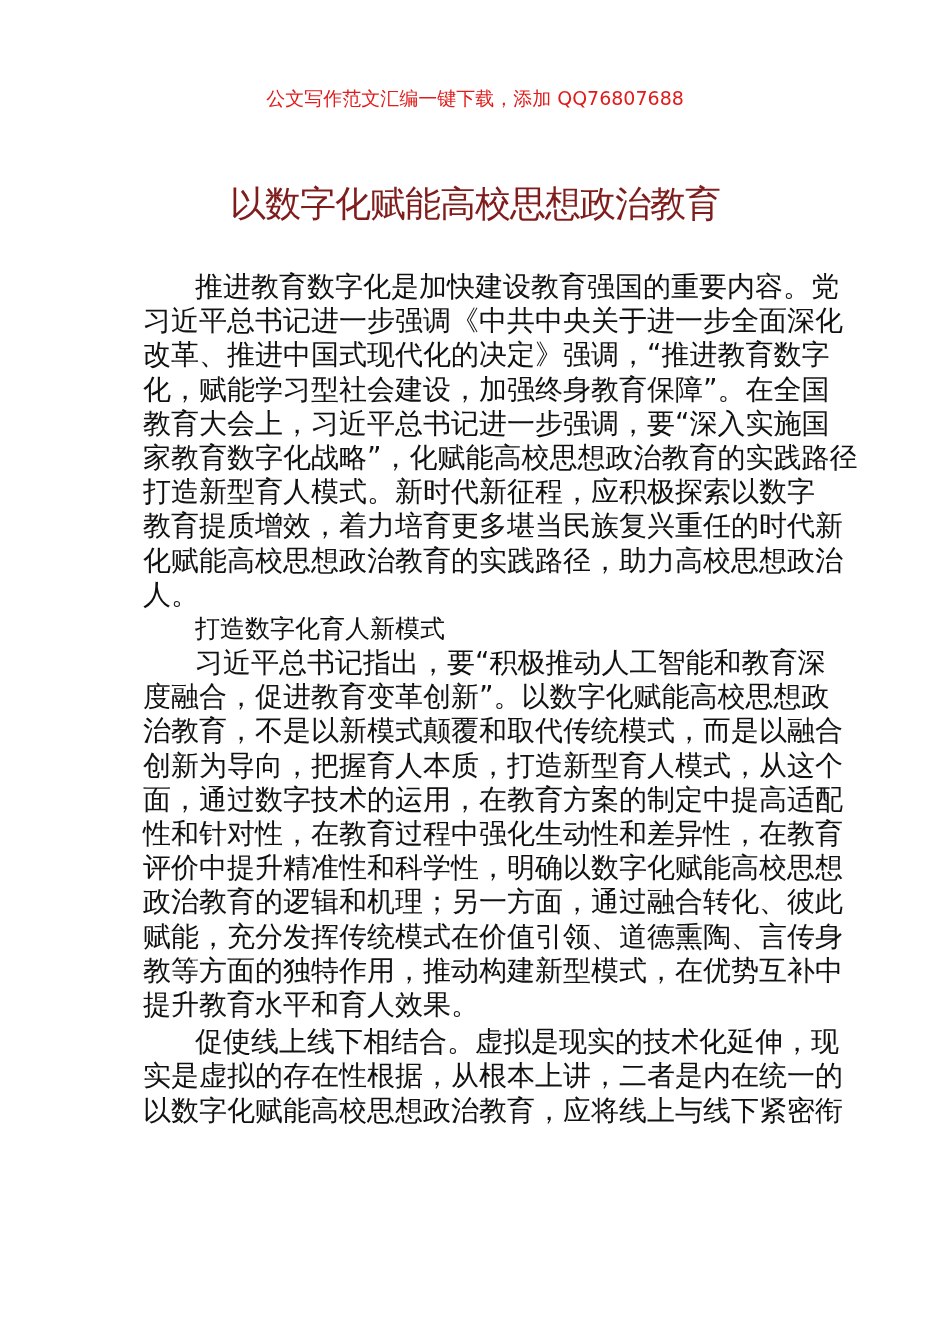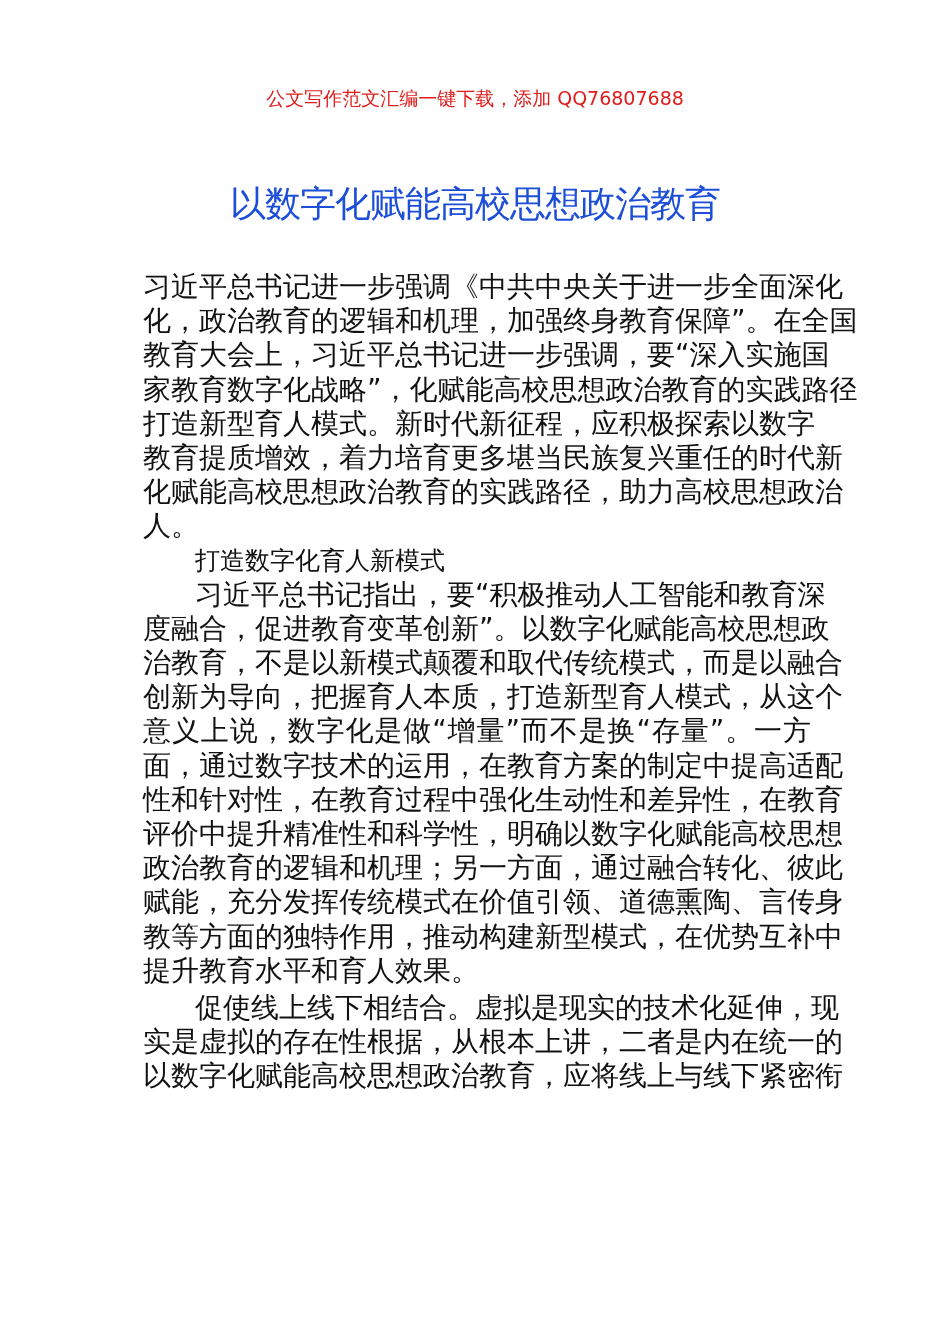--- a/index.html
+++ b/index.html
@@ -35,21 +35,21 @@
       white-space: nowrap;
     }
     .title {
       position: absolute;
       top: 178px;
       left: 0;
       width: 950px;
       text-align: center;
       font-size: 36px;
       line-height: 52px;
-      color: #1d4ed8;
+      color: #7f1d1d;
       white-space: nowrap;
       letter-spacing: -1px;
     }
     .body-text {
       position: absolute;
       left: 143px;
       top: 270px;
       width: 668px;
     }
     .line {
@@ -79,38 +79,39 @@
 
 <div class="page">
 
   <div class="watermark">公文写作范文汇编一键下载，添加 QQ76807688</div>
 
   <h1 class="title" style="margin:0;font-weight:normal;">以数字化赋能高校思想政治教育</h1>
 
   <div class="body-text">
 
     <div>
+      <span class="line indent">推进教育数字化是加快建设教育强国的重要内容。党</span>
       <span class="line">习近平总书记进一步强调《中共中央关于进一步全面深化</span>
-      <span class="line">化，政治教育的逻辑和机理，加强终身教育保障”。在全国</span>
+      <span class="line">改革、推进中国式现代化的决定》强调，“推进教育数字</span>
+      <span class="line">化，赋能学习型社会建设，加强终身教育保障”。在全国</span>
       <span class="line">教育大会上，习近平总书记进一步强调，要“深入实施国</span>
       <span class="line">家教育数字化战略”，化赋能高校思想政治教育的实践路径</span>
       <span class="line">打造新型育人模式。新时代新征程，应积极探索以数字</span>
       <span class="line">教育提质增效，着力培育更多堪当民族复兴重任的时代新</span>
       <span class="line">化赋能高校思想政治教育的实践路径，助力高校思想政治</span>
       <span class="line last">人。</span>
     </div>
 
     <span class="line indent heading">打造数字化育人新模式</span>
 
     <div>
       <span class="line indent">习近平总书记指出，要“积极推动人工智能和教育深</span>
       <span class="line">度融合，促进教育变革创新”。以数字化赋能高校思想政</span>
       <span class="line">治教育，不是以新模式颠覆和取代传统模式，而是以融合</span>
       <span class="line">创新为导向，把握育人本质，打造新型育人模式，从这个</span>
-      <span class="line">意义上说，数字化是做“增量”而不是换“存量”。一方</span>
       <span class="line">面，通过数字技术的运用，在教育方案的制定中提高适配</span>
       <span class="line">性和针对性，在教育过程中强化生动性和差异性，在教育</span>
       <span class="line">评价中提升精准性和科学性，明确以数字化赋能高校思想</span>
       <span class="line">政治教育的逻辑和机理；另一方面，通过融合转化、彼此</span>
       <span class="line">赋能，充分发挥传统模式在价值引领、道德熏陶、言传身</span>
       <span class="line">教等方面的独特作用，推动构建新型模式，在优势互补中</span>
       <span class="line last">提升教育水平和育人效果。</span>
     </div>
 
     <div style="margin-top:3px;">

